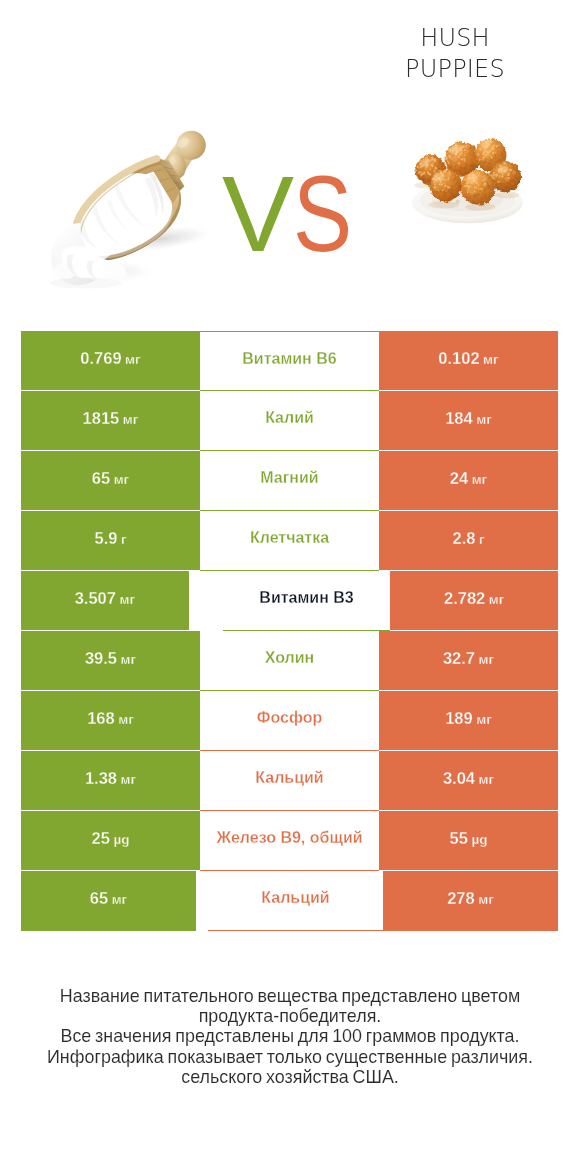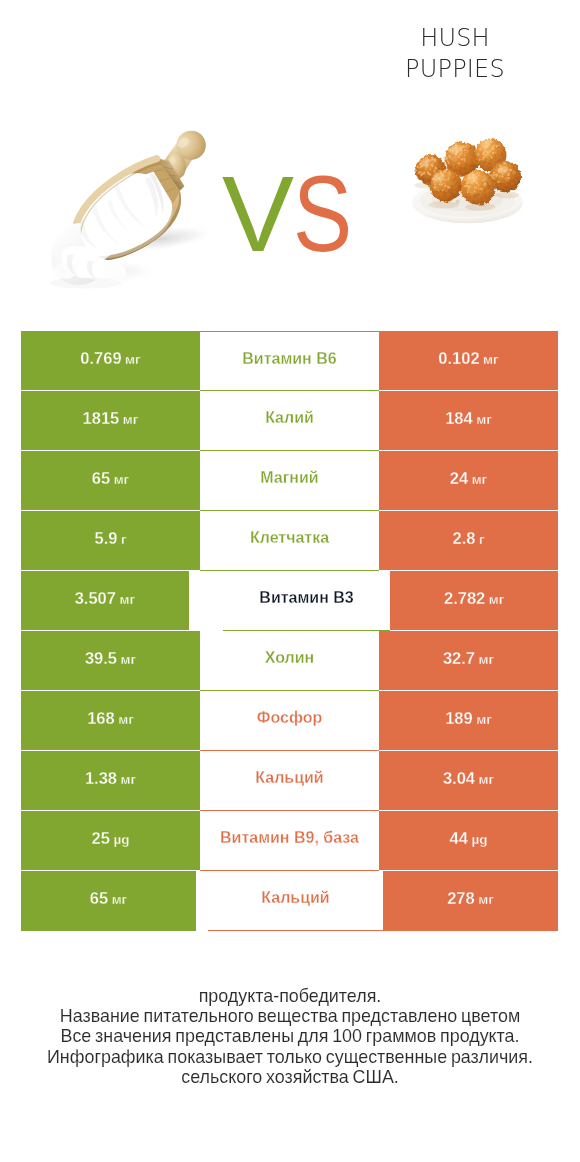--- a/index.html
+++ b/index.html
@@ -885,38 +885,38 @@
         <div class="cell c-right">
           <span>3.04</span>
           <span class="unit">мг</span>
         </div>
       </div>
       <div class="row">
         <div class="cell c-left">
           <span>25</span>
           <span class="unit">µg</span>
         </div>
-        <div class="cell c-mid" style="color: rgb(224, 111, 72); border-color: rgb(224, 111, 72);">Витамин B9, база</div>
+        <div class="cell c-mid" style="color: rgb(224, 111, 72); border-color: rgb(224, 111, 72);">Железо B9, общий</div>
         <div class="cell c-right">
-          <span>44</span>
+          <span>55</span>
           <span class="unit">µg</span>
         </div>
       </div>
       <div class="row">
         <div class="cell c-left">
           <span>65</span>
           <span class="unit">мг</span>
         </div>
         <div class="cell c-mid" style="color: rgb(224, 111, 72); border-color: rgb(224, 111, 72); margin-left: 12px;">Кальций</div>
         <div class="cell c-right">
           <span>278</span>
           <span class="unit">мг</span>
         </div>
       </div>
     </div>
   <div class="footer" id="footer">
+      <div>Название питательного вещества представлено цветом</div>
       <div>продукта-победителя.</div>
-      <div>Название питательного вещества представлено цветом</div>
       <div>Все значения представлены для 100 граммов продукта.</div>
       <div>Инфографика показывает только существенные различия.</div>
       <div>сельского хозяйства США.</div>
     </div>
 </div>
 
 </body></html>

